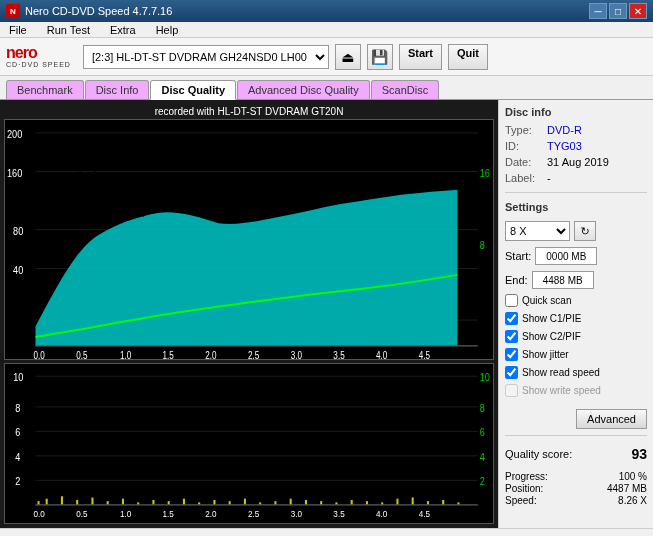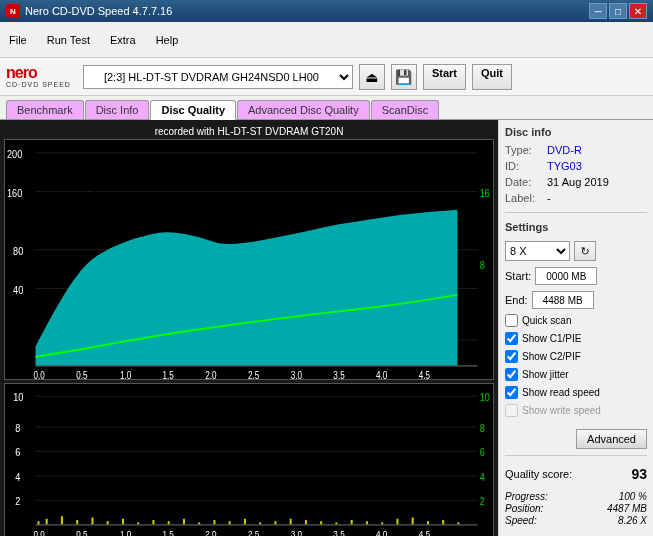--- a/index.html
+++ b/index.html
@@ -18,21 +18,21 @@
     }
     .title-bar-left { display: flex; align-items: center; gap: 5px; }
     .title-bar-icon { width: 14px; height: 14px; background: #cc0000; border-radius: 2px; display: flex; align-items: center; justify-content: center; font-size: 8px; color: white; font-weight: bold; }
     .title-bar-controls { display: flex; gap: 2px; }
     .title-ctrl { width: 18px; height: 16px; background: #4a7ba8; border: 1px solid #6a9bc8; color: white; font-size: 10px; display: flex; align-items: center; justify-content: center; cursor: pointer; }
     .title-ctrl.close { background: #cc2222; }
 
     
     .menu-bar {
       background: #f0f0f0;
-      height: 36px;
+      height: 16px;
       display: flex;
       align-items: center;
       padding: 0 4px;
       border-bottom: 1px solid #ccc;
       gap: 10px;
     }
     .menu-item { font-size: 11px; padding: 2px 5px; cursor: pointer; }
 
     
     .toolbar {
@@ -45,21 +45,21 @@
       border-bottom: 1px solid #ccc;
     }
     .nero-logo { display: flex; flex-direction: column; line-height: 1; margin-right: 6px; }
     .nero-logo-top { font-size: 16px; font-weight: bold; color: #cc0000; letter-spacing: -1px; }
     .nero-logo-bottom { font-size: 7px; color: #333; letter-spacing: 1px; }
     .drive-select {
       height: 24px;
       border: 1px solid #999;
       background: white;
       font-size: 11px;
-      padding: 0 16px;
+      padding: 0 4px;
       min-width: 200px;
     }
     .toolbar-btn {
       height: 26px;
       padding: 2px 8px;
       border: 1px solid #999;
       background: linear-gradient(to bottom, #f8f8f8, #e0e0e0);
       cursor: pointer;
       font-size: 11px;
       font-weight: bold;
@@ -228,21 +228,21 @@
       margin-top: 4px;
       font-size: 11px;
     }
 
     .score-value {
       font-weight: bold;
       font-size: 14px;
       color: black;
     }
 
-    .progress-section { margin-top: 4px; font-size: 10px; font-style: italic; }
+    .progress-section { margin-top: 4px; font-size: 10px; }
     .progress-row { display: flex; justify-content: space-between; margin-top: 1px; }
 
     
     .legend-area {
       background: #f0f0f0;
       border-top: 1px solid #ccc;
       display: flex;
       padding: 4px 6px;
       gap: 20px;
     }

